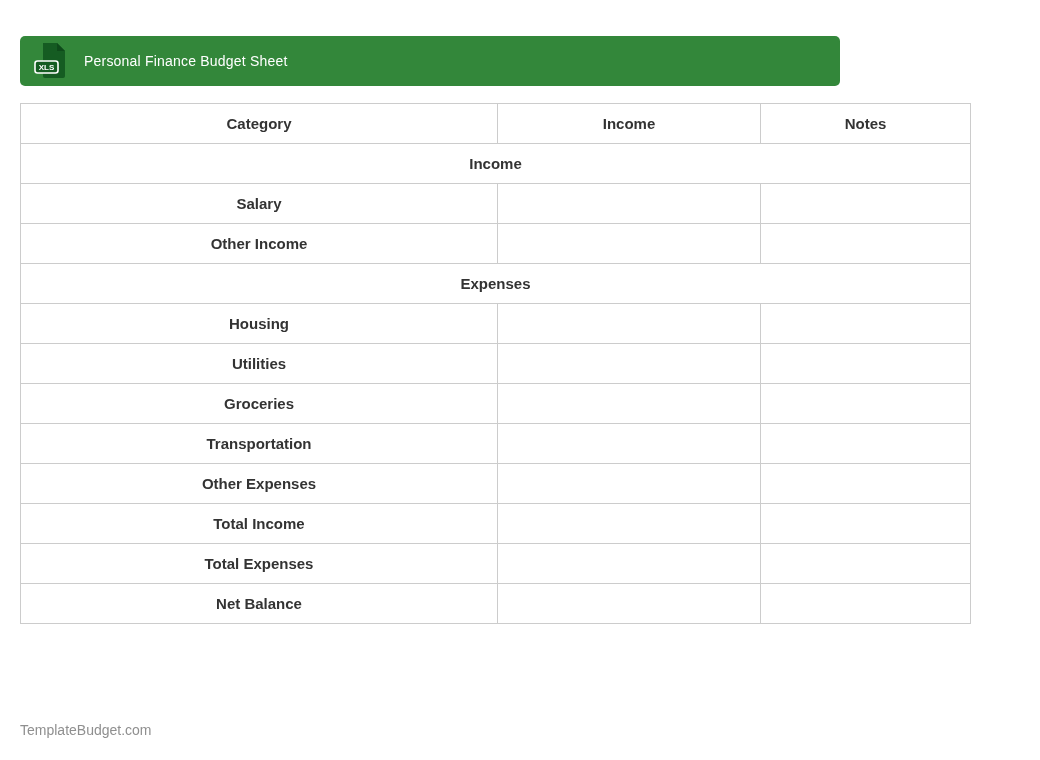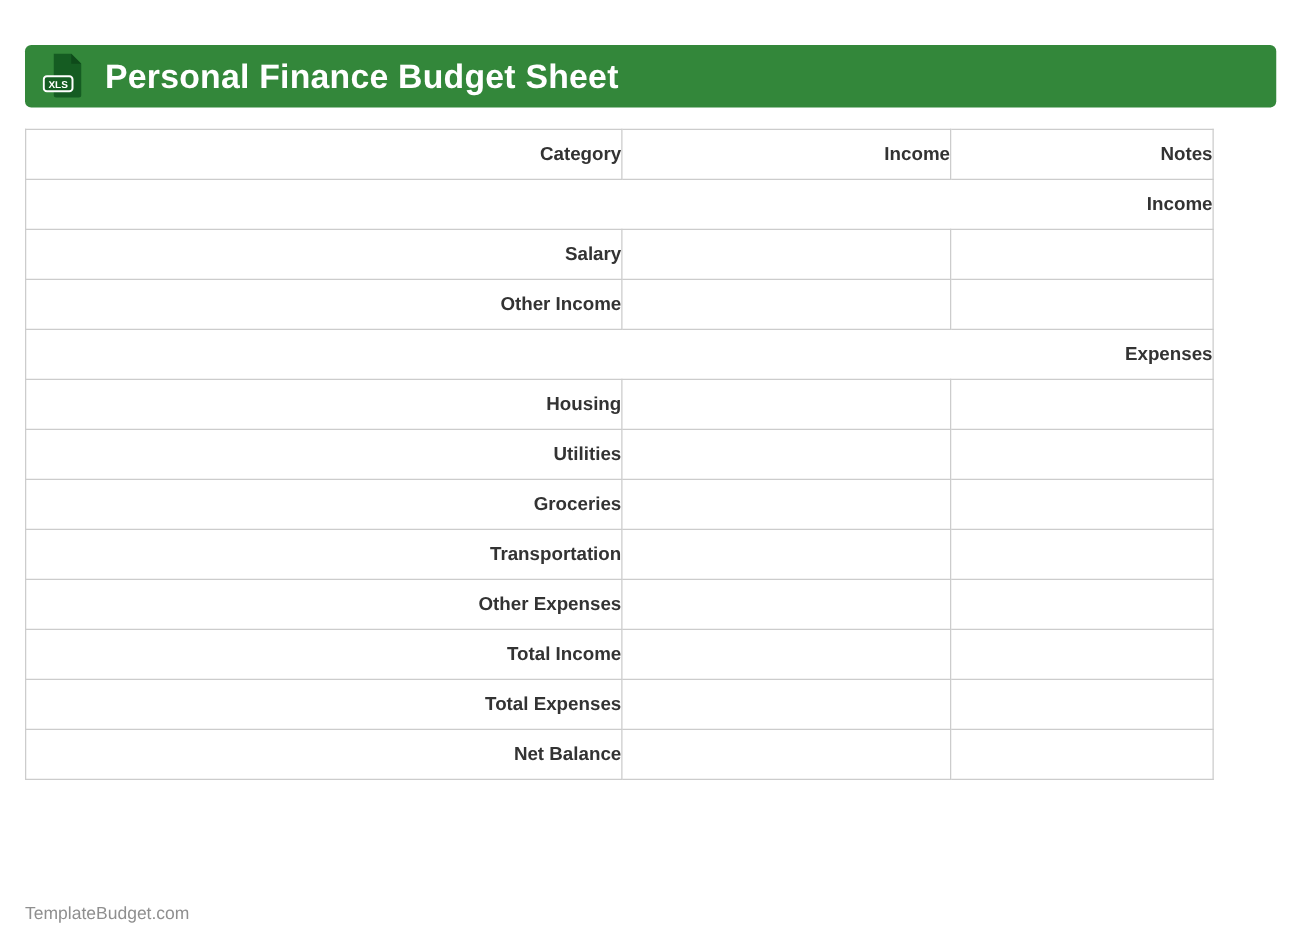--- a/index.html
+++ b/index.html
@@ -18,57 +18,57 @@
     height: 760px;
     background: #ffffff;
     font-family: "Liberation Sans", sans-serif;
     position: relative;
     overflow: hidden;
   }
   .topbar {
     position: absolute;
     left: 20px;
     top: 36px;
-    width: 1001px;
+    width: 820px;
     height: 50px;
     background: var(--accent_green);
     border-radius: 5px;
     display: flex;
     align-items: center;
     padding: 0 14px;
   }
   .topbar .file-icon {
     width: 34px;
     height: 38px;
     margin-right: 16px;
     flex: 0 0 auto;
   }
   .topbar .title {
     color: #ffffff;
-    font-size: 27px;
-    font-weight: 700;
+    font-size: 14px;
+    font-weight: 400;
     letter-spacing: 0.2px;
   }
   table.budget {
     position: absolute;
     left: 20px;
     top: 103px;
     width: 950px;
     border-collapse: collapse;
     table-layout: fixed;
   }
   table.budget th,
   table.budget td {
     border: 1px solid var(--border_gray);
     height: 40px;
     padding: 0 0;
     vertical-align: middle;
     font-size: 15px;
     color: var(--text_dark);
-    text-align: right;
+    text-align: center;
     overflow: hidden;
     white-space: nowrap;
   }
   table.budget th { font-weight: 700; }
   tr.row-section td { font-weight: 700; }
   tr.row-total td { font-weight: 700; }
   tr.row-item td { font-weight: 700; }
   .footer {
     position: absolute;
     left: 20px;

